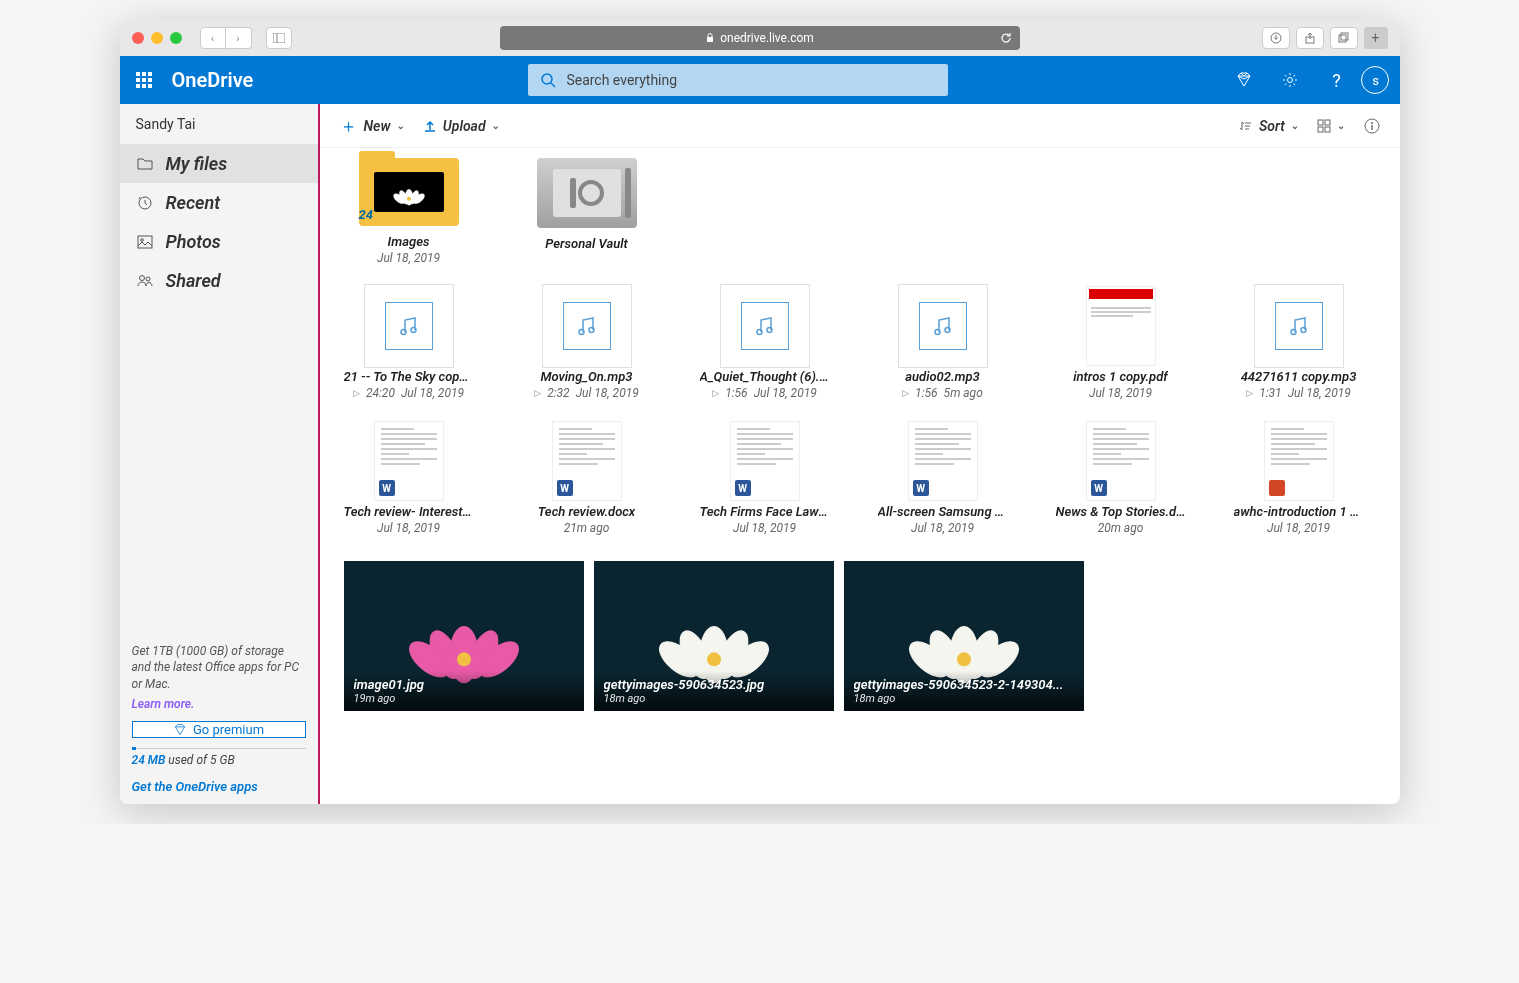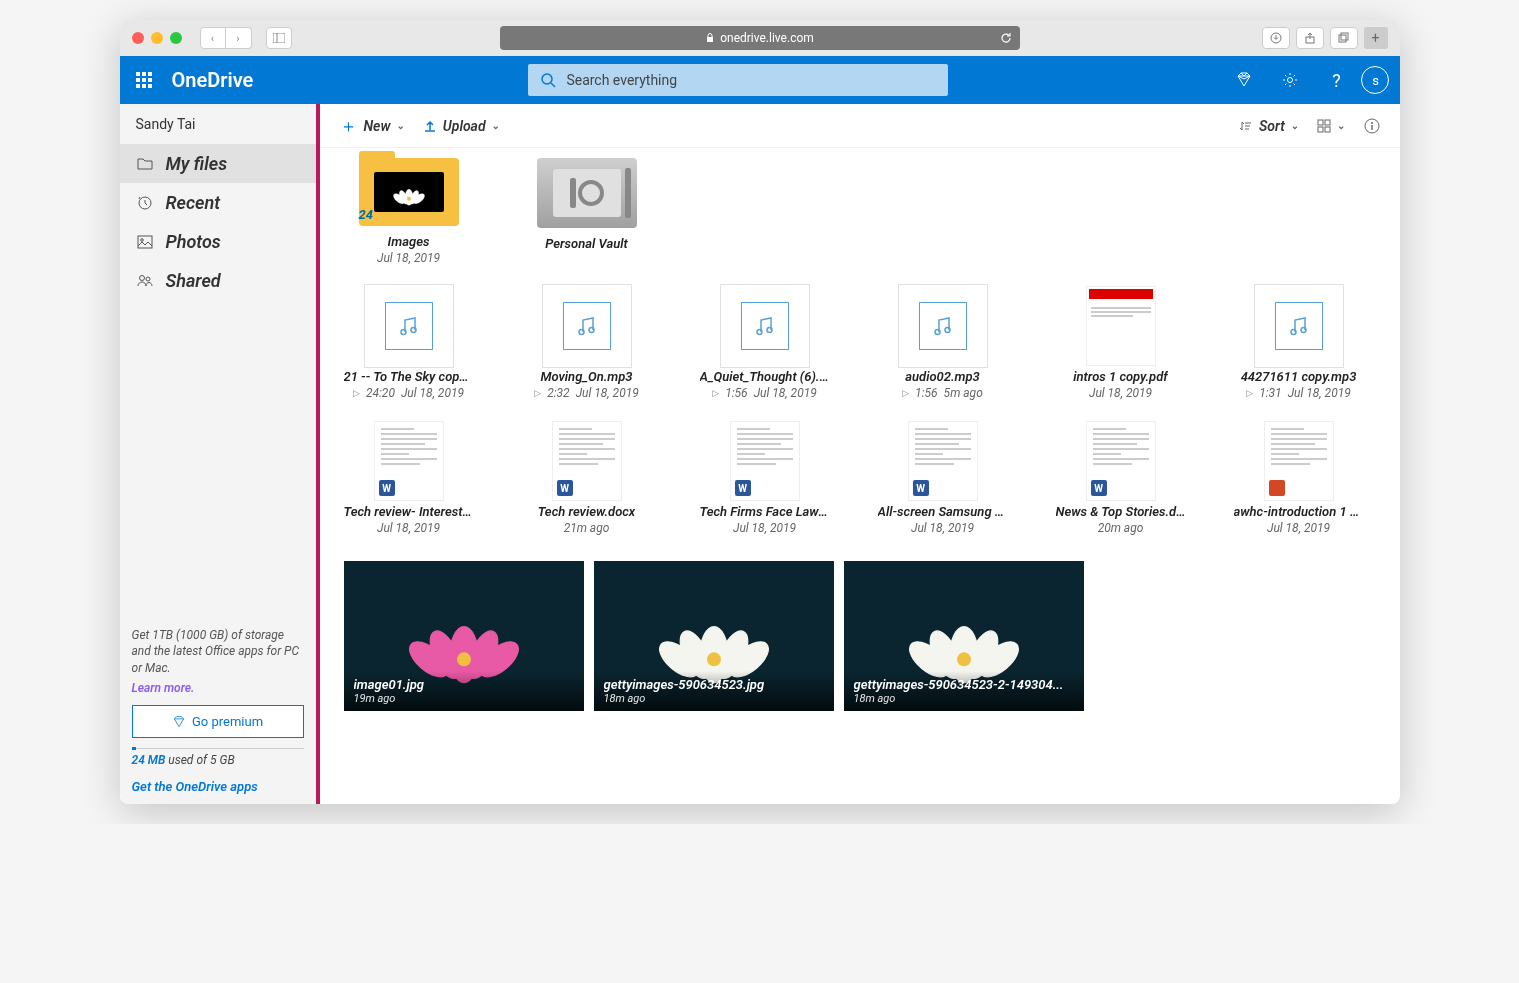--- a/index.html
+++ b/index.html
@@ -28,30 +28,30 @@
 .searchwrap { margin-left:auto; margin-right:auto; }
 .search { width:420px; height:32px; background:#b3d7f2; border-radius:2px; display:flex; align-items:center; padding:0 12px; gap:10px; }
 .search input { border:none; background:transparent; flex:1; font-size:14px; color:#333; outline:none; }
 .search input::placeholder { color:#444; }
 .suite-right { display:flex; align-items:center; gap:4px; padding-right:10px; }
 .hbtn { width:42px; height:48px; display:flex; align-items:center; justify-content:center; cursor:pointer; }
 .avatar { width:28px; height:28px; border:1px solid #fff; border-radius:50%; display:flex; align-items:center; justify-content:center; font-size:13px; }
 
 
 .app-body { display:flex; height:700px; }
-.sidebar { width:200px; background:#f4f4f4; display:flex; flex-direction:column; border-right:4px solid #be185d; }
+.sidebar { width:200px; background:#f4f4f4; display:flex; flex-direction:column; border-right:2px solid #be185d; }
 .user-name { padding:12px 16px; font-size:14px; color:#333; }
 .nav { list-style:none; }
 .nav li { display:flex; align-items:center; gap:12px; padding:9px 16px; font-size:18px; color:#333; font-style:italic; font-weight:600; cursor:pointer; }
 .nav li.active { background:#e1e1e1; }
 .nav .ico { width:18px; display:flex; justify-content:center; color:#555; }
 .side-bottom { margin-top:auto; padding:10px 12px; font-size:12px; color:#555; }
 .side-bottom .promo { font-style:italic; line-height:1.4; }
 .side-bottom .learn { color:#8b5cf6; font-style:italic; font-weight:600; display:block; margin-top:4px; cursor:pointer; }
-.gopremium { width:100%; border:1px solid #0078d4; color:#0078d4; background:#fff; padding:8px; font-size:13px; margin:10px 0; cursor:pointer; display:flex; align-items:center; justify-content:center; gap:6px; }
+.gopremium { width:100%; border:1px solid #0078d4; color:#0078d4; background:#fff; font-size:13px; margin:10px 0; cursor:pointer; display:flex; align-items:center; justify-content:center; gap:6px; }
 .storage { margin-top:6px; margin-bottom:6px; }
 .storage-bar { width:100%; height:1px; background:#ccc; position:relative; margin-bottom:4px; }
 .storage-bar::before { content:''; position:absolute; left:0; top:-1px; width:4px; height:3px; background:#0078d4; }
 .storage-text { font-size:12px; font-style:italic; color:#444; }
 .storage-text b { color:#0078d4; font-weight:600; }
 .getapps { color:#0078d4; font-size:13px; font-style:italic; font-weight:600; cursor:pointer; margin-top:12px; display:block; }
 
 
 .main { flex:1; display:flex; flex-direction:column; overflow:hidden; }
 .cmdbar { height:44px; display:flex; align-items:center; padding:0 20px; gap:18px; border-bottom:1px solid #f0f0f0; }

